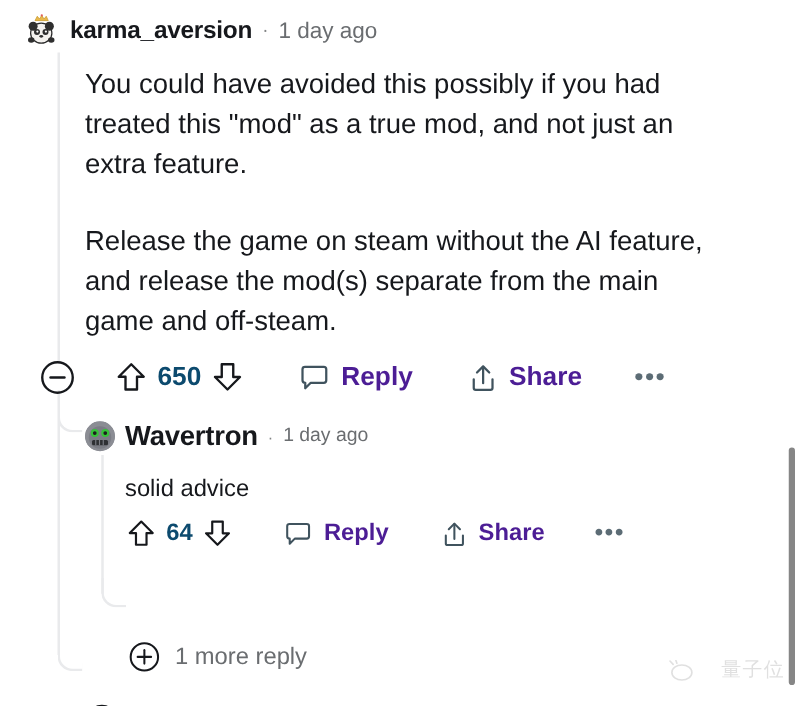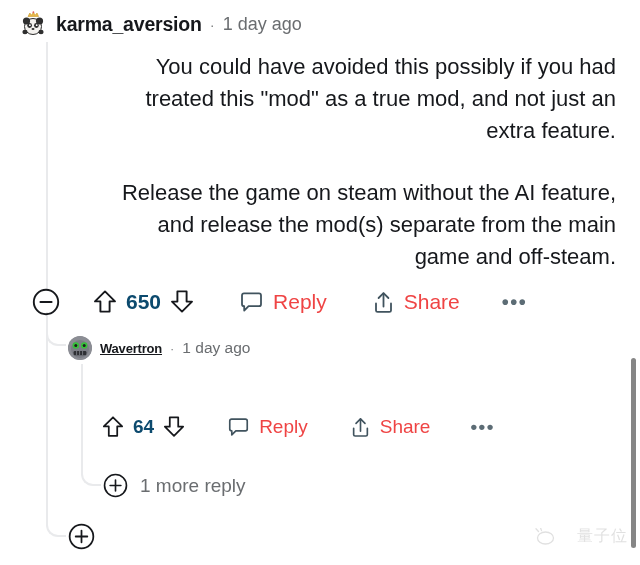--- a/index.html
+++ b/index.html
@@ -10,21 +10,20 @@
     background: #ffffff;
     font-family: "Liberation Sans", sans-serif;
     overflow: hidden;
   }
 
   #root {
     position: relative;
     width: 640px;
     height: 503px;
     background: #ffffff;
-    text-align: right;
   }
 
   
   .thread-line {
     position: absolute;
     background: #e9eaec;
     width: 2px;
   }
   .thread-curve {
     position: absolute;
@@ -54,21 +53,21 @@
   .avatar-nested {
     width: 24px; height: 24px;
     background: #8b8d94;
   }
   .username {
     font-weight: bold;
     color: #16181c;
     letter-spacing: -0.2px;
   }
   .u-top { font-size: 19.5px; }
-  .u-nested { font-size: 13px; text-decoration: underline; }
+  .u-nested { font-size: 22px; }
   .dot-sep {
     color: #818384;
     font-size: 15px;
     line-height: 1;
   }
   .dot-sep-nested { font-size: 13px; }
   .timestamp {
     color: #6a6d70;
   }
   .ts-top { font-size: 18px; }
@@ -91,36 +90,37 @@
   }
   .act-item {
     display: flex;
     align-items: center;
   }
   .vote-count {
     font-weight: bold;
     color: #0c4a6e;
   }
   .act-label {
-    font-weight: normal;
-    color: #ef4444;
+    font-weight: bold;
+    color: #4c1d95;
   }
   .ellipsis {
     color: #5c6c75;
     font-weight: bold;
     letter-spacing: 1.5px;
     line-height: 0.4;
   }
 
   
   .expander {
     position: absolute;
     display: flex;
     align-items: center;
     gap: 12px;
+    margin-top: 40px;
   }
   .expander-label {
     color: #6a6d70;
   }
 
   
   .scrollbar-track {
     position: absolute;
     right: 0;
     top: 0;
@@ -252,20 +252,21 @@
         <line x1="8.6" y1="15" x2="8.6" y2="19.2" stroke="#7b7d85" stroke-width="0.9"></line>
         <line x1="11.6" y1="15" x2="11.6" y2="19.2" stroke="#7b7d85" stroke-width="0.9"></line>
         <line x1="14.6" y1="15" x2="14.6" y2="19.2" stroke="#7b7d85" stroke-width="0.9"></line>
       </svg>
     </div>
     <span class="username u-nested">Wavertron</span>
     <span class="dot-sep dot-sep-nested">·</span>
     <span class="timestamp ts-nested">1 day ago</span>
   </div>
 
+  <div class="body-text bt-nested" style="left:100px; top:378px; width:500px;">solid advice</div>
 
   <div class="action-bar" style="left:102px; top:415px;">
 
     <div class="act-item">
       <svg width="22" height="24" viewBox="0 0 24 26">
         <path d="M12 2.4 L22 12.4 L16.6 12.4 L16.6 22.6 L7.4 22.6 L7.4 12.4 L2 12.4 Z" fill="none" stroke="#16181c" stroke-width="1.9" stroke-linejoin="round"></path>
       </svg>
     </div>
 
     <span class="vote-count" style="font-size:19px; margin:0 9px;">64</span>

